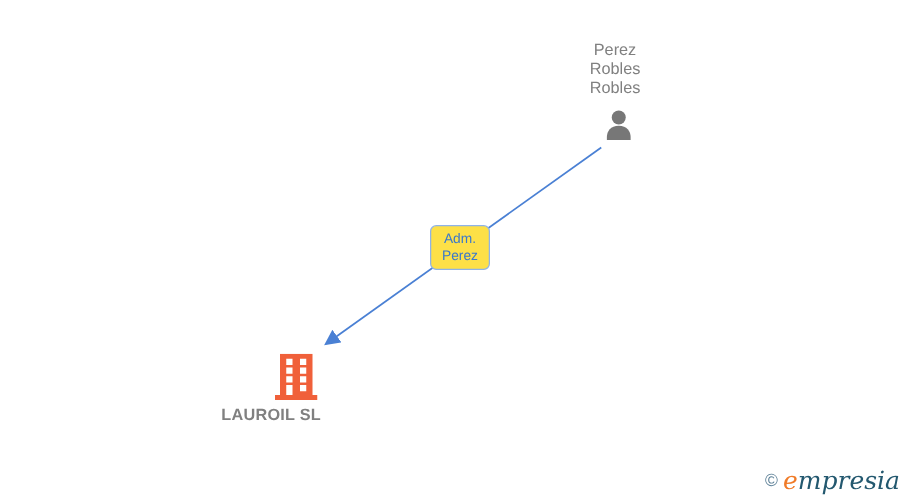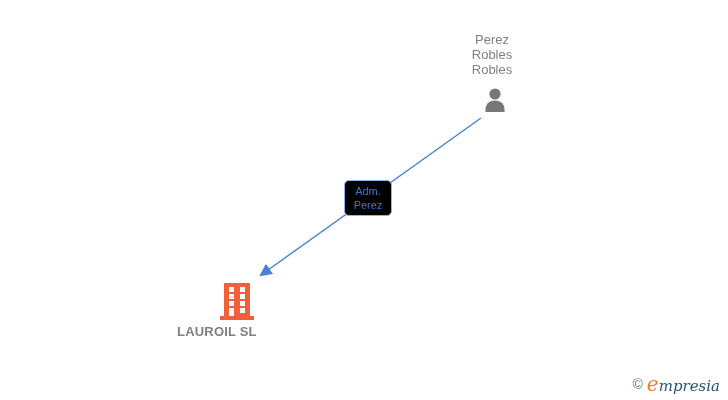--- a/index.html
+++ b/index.html
@@ -44,21 +44,21 @@
     top: 86px;
     width: 30px;
     height: 30px;
   }
 
   .edge-label {
     position: absolute;
     left: 344px;
     top: 180px;
     width: 42px;
-    background: #000000;
+    background: #fde047;
     border: 1px solid var(--edge-label-border);
     border-radius: 5px;
     padding: 3px 2px;
     text-align: center;
     font-size: 11px;
     line-height: 14px;
     color: var(--edge-label-text);
   }
   .edge-label span { display: block; }
 
@@ -97,21 +97,21 @@
   .logo .brand {
     font-family: "DejaVu Serif", serif;
     font-style: italic;
   }
   .logo .brand-e {
     color: var(--logo-orange);
     font-size: 20px;
   }
   .logo .brand-rest {
     color: var(--logo-teal);
-    font-size: 15px;
+    font-size: 20px;
     margin-top: 11px;
   }
 </style>
 </head>
 <body>
 
 <div class="canvas">
 
   <svg class="edge-layer" viewBox="0 0 728 400" xmlns="http://www.w3.org/2000/svg">
     <defs>

